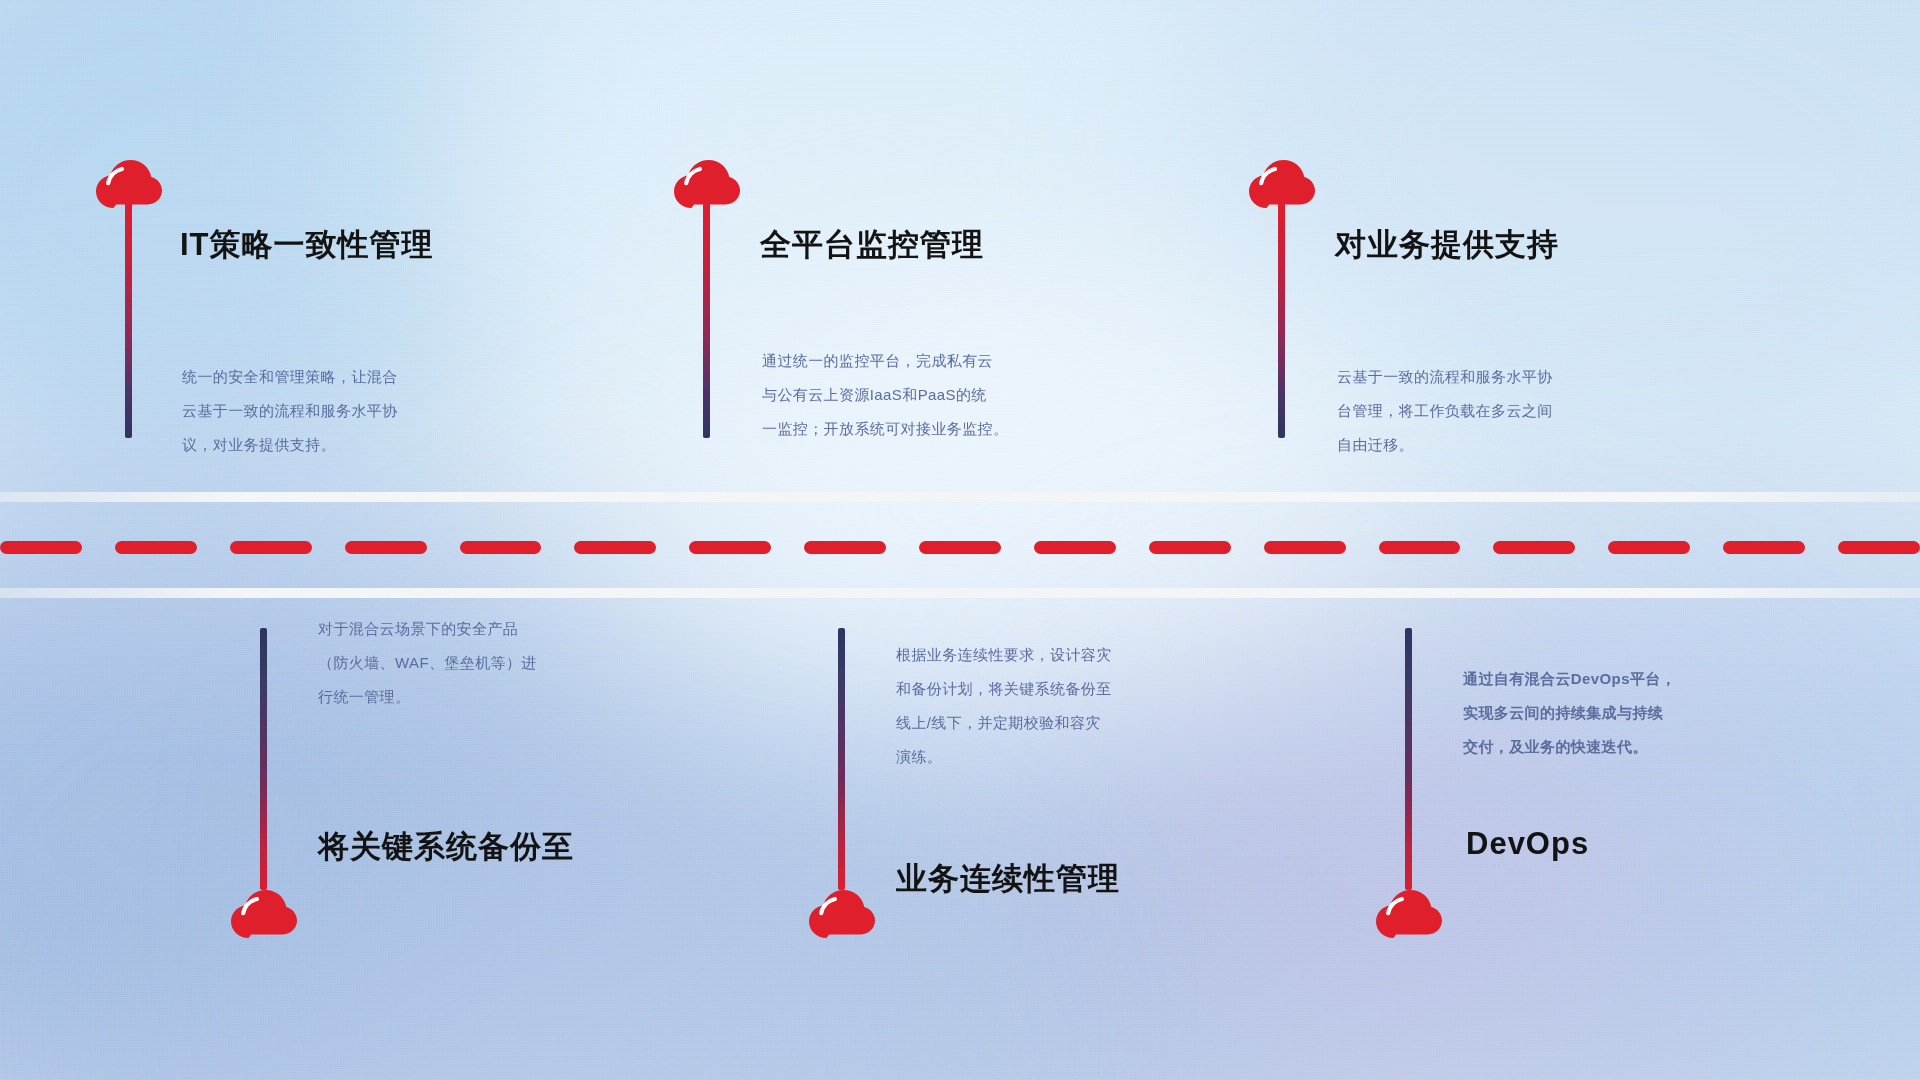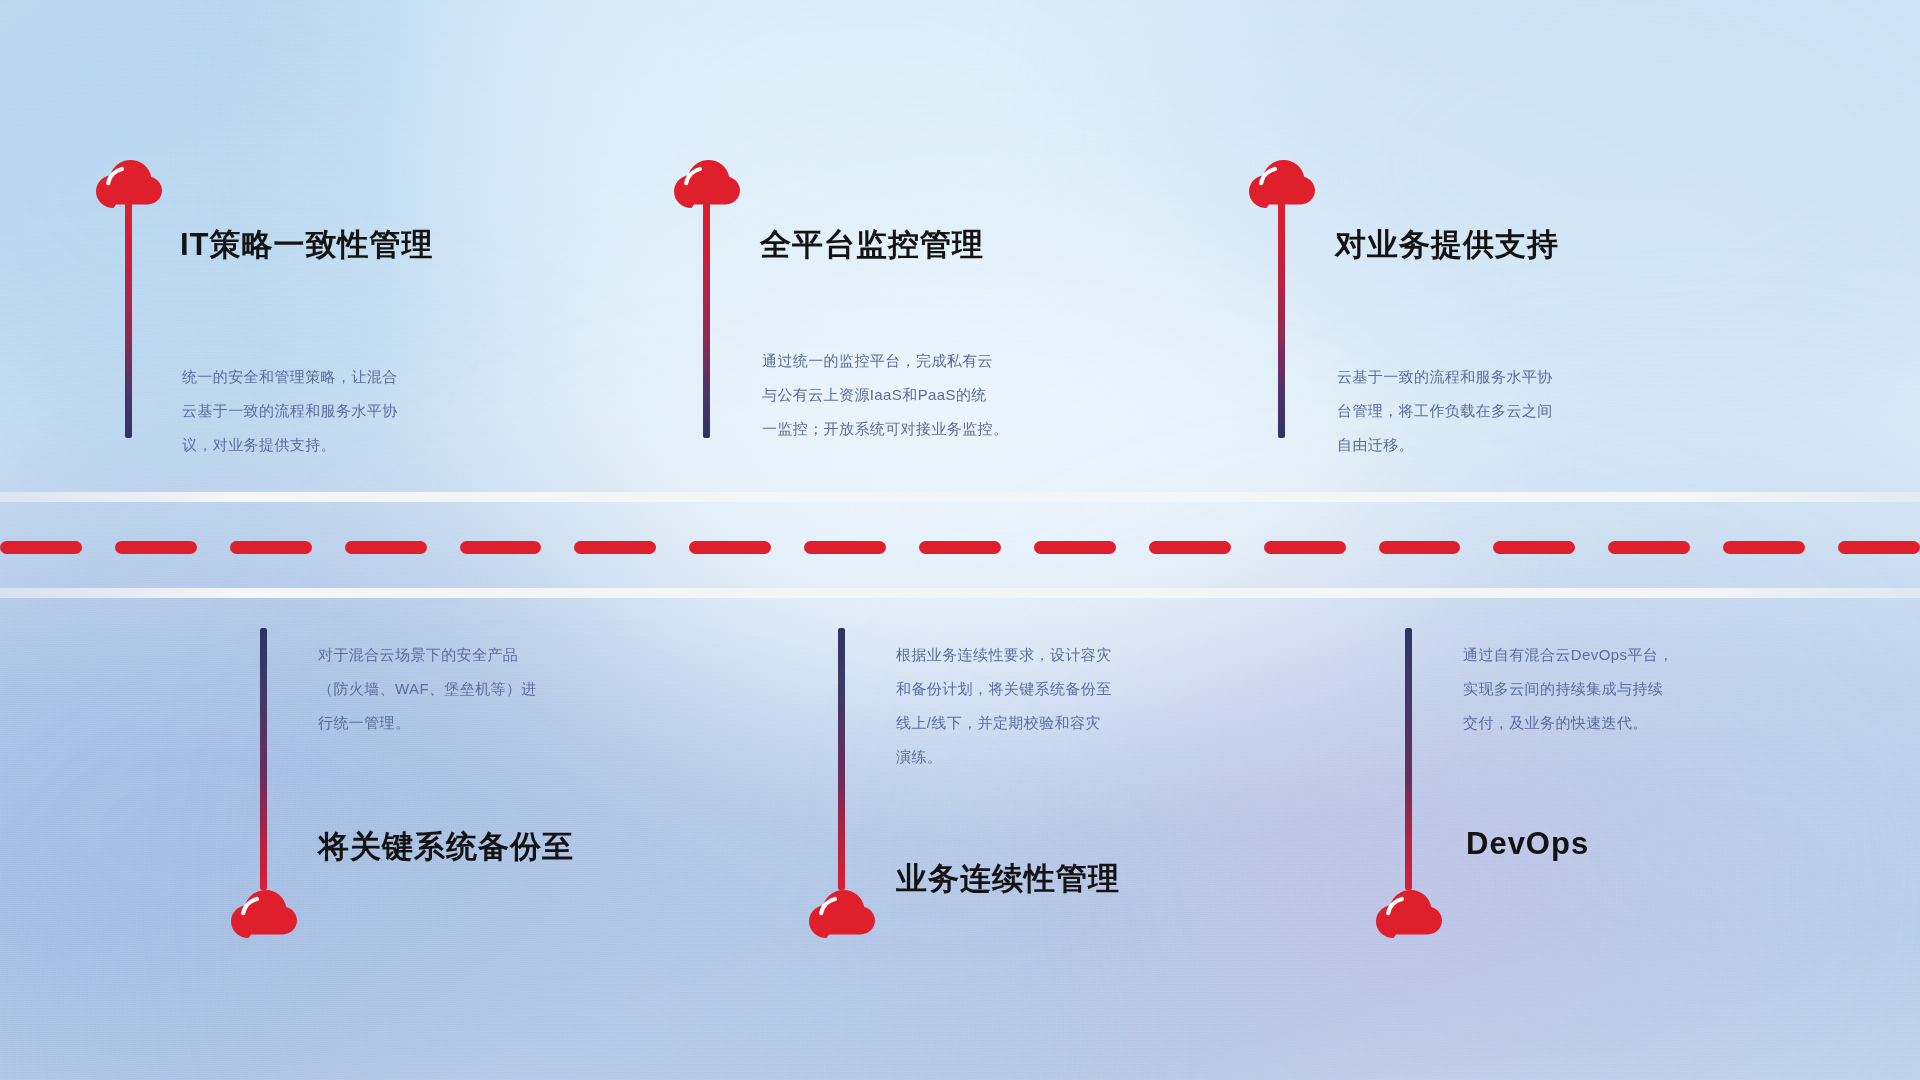--- a/index.html
+++ b/index.html
@@ -121,21 +121,21 @@
       <div class="dash" style="width: 81.8824px; background: rgb(224, 31, 45);"></div>
       <div class="dash" style="width: 81.8824px; background: rgb(224, 31, 45);"></div>
       <div class="dash" style="width: 81.8824px; background: rgb(224, 31, 45);"></div>
       <div class="dash" style="width: 81.8824px; background: rgb(224, 31, 45);"></div>
       <div class="dash" style="width: 81.8824px; background: rgb(224, 31, 45); margin-right: 0px;"></div>
     </div>
   <div class="road road-bot road-band"></div>
 
   <div class="item">
     <div class="stem stem-up" style="left:260px;top:628px;height:262px;"></div>
-    <div class="body" style="left:318px;top:638px;width:430px;">对于混合云场景下的安全产品
+    <div class="body" style="left:318px;top:612px;width:430px;">对于混合云场景下的安全产品
 （防火墙、WAF、堡垒机等）进
 行统一管理。</div>
     <div class="title" style="left:318px;top:826px;">将关键系统备份至</div>
     <svg class="cloud" style="left:231px;top:890px;" viewBox="0 0 66 50">
       <path d="M17.5 48C7.8 48 0 40.6 0 31.4 0 23.2 6.2 16.4 14.3 15.2 16.7 6.3 25.1 0 34.6 0c10.2 0 18.9 7.2 20.7 16.9C61.6 18.5 66 24 66 30.6 66 38.2 59.6 44.4 51.7 44.4H20z" fill="#E01F2D"></path>
       <path d="M12.2 23.2c1.2-6.9 6.6-12.4 13.7-14.2" stroke="#ffffff" stroke-width="4.2" stroke-linecap="round" fill="none"></path>
     </svg>
   </div>
 
   <div class="item">
@@ -146,21 +146,21 @@
 演练。</div>
     <div class="title" style="left:896px;top:858px;">业务连续性管理</div>
     <svg class="cloud" style="left:809px;top:890px;" viewBox="0 0 66 50">
       <path d="M17.5 48C7.8 48 0 40.6 0 31.4 0 23.2 6.2 16.4 14.3 15.2 16.7 6.3 25.1 0 34.6 0c10.2 0 18.9 7.2 20.7 16.9C61.6 18.5 66 24 66 30.6 66 38.2 59.6 44.4 51.7 44.4H20z" fill="#E01F2D"></path>
       <path d="M12.2 23.2c1.2-6.9 6.6-12.4 13.7-14.2" stroke="#ffffff" stroke-width="4.2" stroke-linecap="round" fill="none"></path>
     </svg>
   </div>
 
   <div class="item">
     <div class="stem stem-up" style="left:1405px;top:628px;height:262px;"></div>
-    <div class="body" style="left:1463px;top:638px;width:430px;">通过自有混合云DevOps平台，
+    <div class="body" style="left:1463px;top:662px;width:430px;font-weight:bold;">通过自有混合云DevOps平台，
 实现多云间的持续集成与持续
 交付，及业务的快速迭代。</div>
     <div class="title" style="left:1466px;top:826px;">DevOps</div>
     <svg class="cloud" style="left:1376px;top:890px;" viewBox="0 0 66 50">
       <path d="M17.5 48C7.8 48 0 40.6 0 31.4 0 23.2 6.2 16.4 14.3 15.2 16.7 6.3 25.1 0 34.6 0c10.2 0 18.9 7.2 20.7 16.9C61.6 18.5 66 24 66 30.6 66 38.2 59.6 44.4 51.7 44.4H20z" fill="#E01F2D"></path>
       <path d="M12.2 23.2c1.2-6.9 6.6-12.4 13.7-14.2" stroke="#ffffff" stroke-width="4.2" stroke-linecap="round" fill="none"></path>
     </svg>
   </div>
 
 </div>

